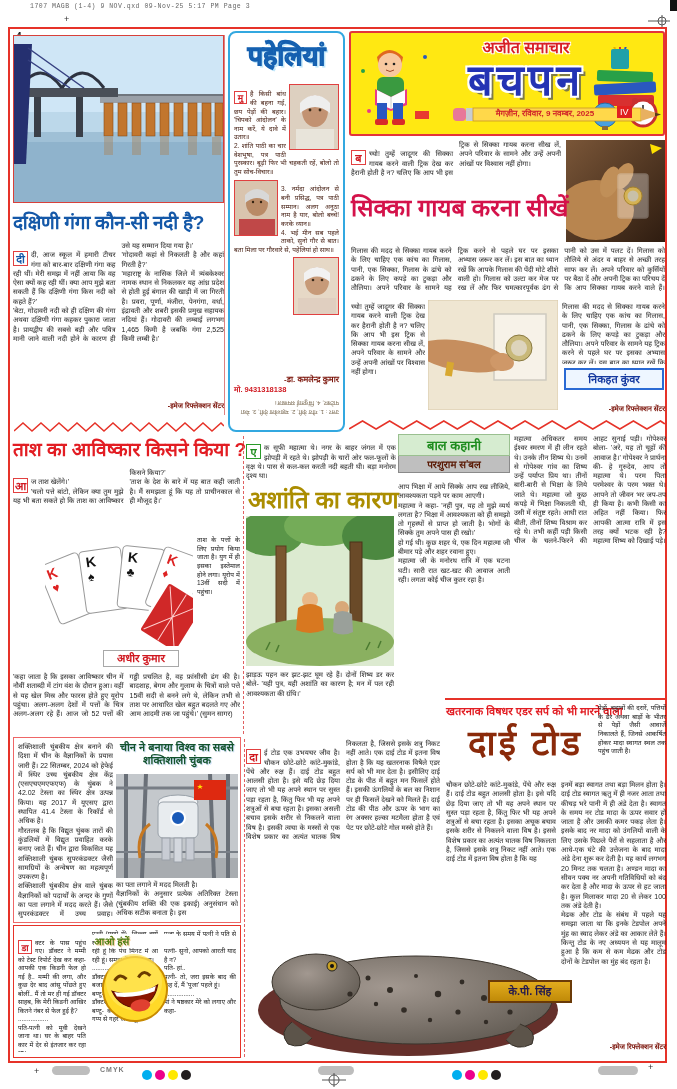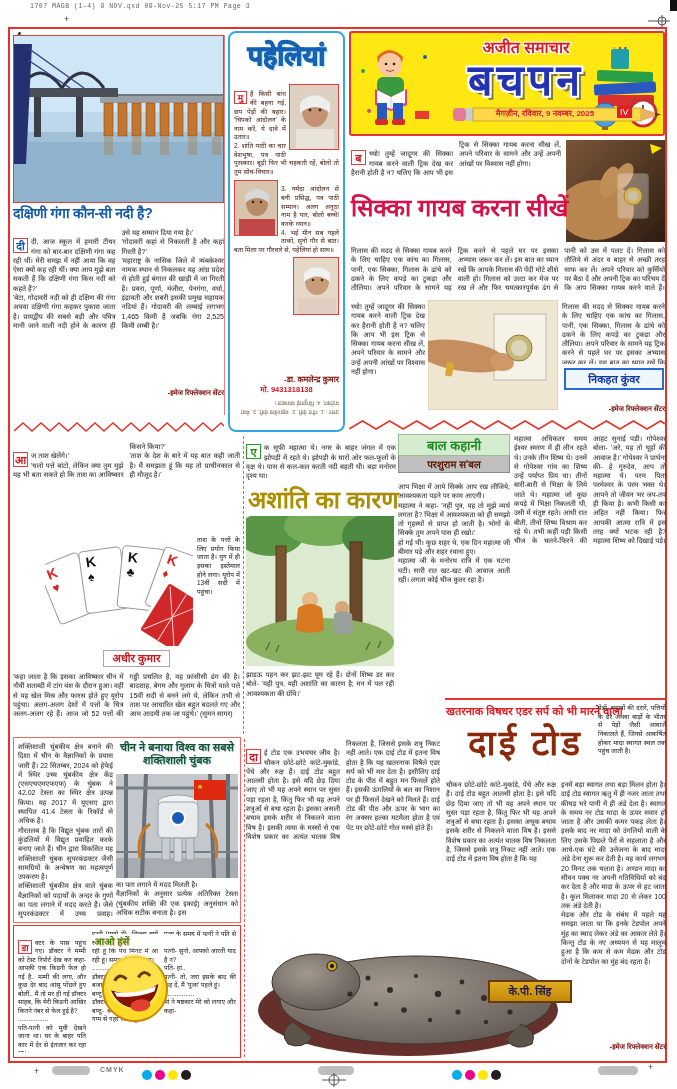--- a/index.html
+++ b/index.html
@@ -70,21 +70,21 @@
     <g>
       <rect x="0" y="52" width="104" height="9" fill="#4a4f58"></rect>
       <path d="M6 52 q20 -30 42 0 M48 52 q20 -30 42 0" fill="none" stroke="#2e3340" stroke-width="3"></path>
       <rect x="20" y="61" width="7" height="40" fill="#3a3f48"></rect>
         <rect x="62" y="61" width="7" height="40" fill="#3a3f48"></rect>
       <polygon points="0,8 18,8 12,128 0,128" fill="#253070"></polygon>
       <line x1="14" y1="12" x2="70" y2="52" stroke="#364080" stroke-width="1.5"></line>
       <line x1="14" y1="24" x2="56" y2="52" stroke="#364080" stroke-width="1.5"></line>
     </g>
   </svg>
-  <div class="headline-blue nowrap" style="font-size:14px;">दक्षिणी गंगा कौन-सी नदी है?</div>
+  <div class="headline-blue nowrap" style="font-size:19px;padding-top:6px">दक्षिणी गंगा कौन-सी नदी है?</div>
   <div class="bt c2" style="margin-top:6px;height:158px">
     <span class="dc" style="color:#1458a8">दी</span><span>दी, आज स्कूल में हमारी टीचर गंगा को बार-बार दक्षिणी गंगा कह रही थीं। मेरी समझ में नहीं आया कि वह ऐसा क्यों कह रही थीं। क्या आप मुझे बता सकती हैं कि दक्षिणी गंगा किस नदी को कहते हैं?'
 'बेटा, गोदावरी नदी को ही दक्षिण की गंगा अथवा दक्षिणी गंगा कहकर पुकारा जाता है। प्रायद्वीप की सबसे बड़ी और पवित्र मानी जाने वाली नदी होने के कारण ही उसे यह सम्मान दिया गया है।'
 'गोदावरी कहां से निकलती है और कहां गिरती है?'
 'महाराष्ट्र के नासिक जिले में त्र्यंबकेश्वर नामक स्थान से निकलकर यह आंध्र प्रदेश से होती हुई बंगाल की खाड़ी में जा गिरती है। प्रवरा, पूर्णा, मंजीरा, पेनगंगा, वर्धा, इंद्रावती और शबरी इसकी प्रमुख सहायक नदियां हैं। गोदावरी की लम्बाई लगभग 1,465 किमी है जबकि गंगा 2,525 किमी लम्बी है।'</span>
   </div>
   <div class="credit" style="margin-top:2px">-इमेज रिफ्लेक्शन सेंटर</div>
 </section>
 <div class="abs" style="left:224px;top:35px;width:1px;height:380px;background:#e08080"></div>
 <svg class="abs zz" style="left:14px;top:422px" width="210" height="10" viewBox="0 0 210 10" preserveAspectRatio="none">
@@ -117,21 +117,21 @@
     <svg width="46" height="58" style="float:right;margin:3px 0 2px 3px;border:1.5px solid #e04040">
       <rect width="46" height="58" fill="#e6d8c6"></rect>
         <ellipse cx="23" cy="23" rx="12" ry="14" fill="#c79a78"></ellipse>
       <path d="M10 15 Q23 3 36 15 L36 24 Q23 13 10 24 Z" fill="#f2f2f2"></path>
       <circle cx="19" cy="22" r="1.3" fill="#3a2a1a"></circle>
         <circle cx="28" cy="22" r="1.3" fill="#3a2a1a"></circle>
       <rect x="4" y="40" width="38" height="18" fill="#e0cfc0"></rect>
     </svg>
   </div>
   <div style="text-align:right;font-size:8px;font-weight:bold;color:#7a1208">-डा. कमलेन्द्र कुमार</div>
-  <div style="text-align:center;font-size:7.5px;font-weight:bold;color:#d01820">मो. 9431318138</div>
+  <div style="text-align:left;font-size:7.5px;font-weight:bold;color:#d01820">मो. 9431318138</div>
   <div style="transform:rotate(180deg);font-size:6px;color:#7a6a52;margin-top:4px;line-height:1.5">उत्तर : 1. गौरा देवी, 2. महाश्वेता देवी, 3. मेधा पाटेकर, 4. सिंधुताई सपकाल।</div>
 </section>
 
 <header class="abs" style="left:349px;top:31px;width:316px;height:105px;background:#ffe812;border:2.5px solid #e4343a;border-radius:3px">
   <svg class="abs" style="left:4px;top:8px" width="82" height="90">
     <circle cx="14" cy="70" r="2" fill="#e83a8a"></circle>
       <circle cx="70" cy="16" r="2" fill="#2a58c0"></circle>
     <circle cx="8" cy="30" r="2" fill="#28a048"></circle>
       <rect x="60" y="70" width="14" height="8" fill="#e83a30"></rect>
     <path d="M22 16 Q34 2 48 16 L46 26 Q34 14 24 26 Z" fill="#e06820"></path>
@@ -212,20 +212,21 @@
   <div class="abs bt" style="left:0;top:162px;width:74px;height:108px">च्चो! तुम्हें जादूगर की सिक्का गायब करने वाली ट्रिक देख कर हैरानी होती है न? चलिए कि आप भी इस ट्रिक से सिक्का गायब करना सीख लें, अपने परिवार के सामने और उन्हें अपनी आंखों पर विश्वास नहीं होगा।</div>
   <div class="abs bt" style="left:211px;top:162px;width:103px;height:62px">गिलास की मदद से सिक्का गायब करने के लिए चाहिए एक कांच का गिलास, पानी, एक सिक्का, गिलास के ढांचे को ढकने के लिए कपड़े का टुकड़ा और तौलिया। अपने परिवार के सामने यह ट्रिक करने से पहले घर पर इसका अभ्यास जरूर कर लें। इस बात का ध्यान रखें कि आपके गिलास की पेंदी मोटे शीशे वाली हो। गिलास को उल्टा कर मेज पर रख लें और फिर चमत्कारपूर्वक ढंग से पानी को उस में पलट दें। गिलास को तौलिये से अंदर व बाहर से अच्छी तरह साफ कर लें। अपने परिवार को कुर्सियों पर बैठा दें और अपनी ट्रिक का परिचय दें कि आप सिक्का गायब करने वाले हैं। एक छोटे से कपड़े को हटाते ही दर्शक देखेंगे कि सिक्का 'गायब' हो चुका है। दर्शक हैरान रह जाएंगे कि आखिर सिक्का कहां चला गया। यही तो जादू की असली कला है। थोड़े अभ्यास से आप भी यह कमाल कर दिखाएंगे।</div>
   <div class="abs" style="left:213px;top:228px;width:100px;height:22px;border:2px solid #2a6ad4;background:#eef6ff;color:#15399f;font-weight:bold;font-size:11px;text-align:center;line-height:19px">निकहत कुंवर</div>
   <div class="abs credit" style="left:209px;top:264px;width:105px">-इमेज रिफ्लेक्शन सेंटर</div>
 </section>
 <svg class="abs zz" style="left:349px;top:420px" width="316" height="10" viewBox="0 0 210 10" preserveAspectRatio="none">
   <path d="M0 9 L9 1 L18 9 L27 1 L36 9 L45 1 L54 9 L63 1 L72 9 L81 1 L90 9 L99 1 L108 9 L117 1 L126 9 L135 1 L144 9 L153 1 L162 9 L171 1 L180 9 L189 1 L198 9 L207 1 L210 4" fill="none" stroke="#e63329" stroke-width="1.5"></path>
 </svg>
 
 <section class="abs" style="left:13px;top:436px;width:227px;height:296px">
+  <div class="nowrap" style="font-size:19px;font-weight:900;color:#e21d23;text-align:center">ताश का आविष्कार किसने किया ?</div>
   <div class="bt c2" style="margin-top:6px;height:66px">
     <span class="dc" style="color:#d01820">आ</span><span>ज ताश खेलेंगे।'
 'चलो पत्ते बांटो, लेकिन क्या तुम मुझे यह भी बता सकते हो कि ताश का आविष्कार किसने किया?'
 'ताश के देश के बारे में यह बात कही जाती है। मैं समझता हूं कि यह तो प्राचीनकाल से ही मौजूद है।'</span>
   </div>
   <svg class="abs" style="left:32px;top:100px" width="148" height="110">
     <g transform="rotate(-22 40 90)">
         <rect x="18" y="18" width="42" height="62" rx="4" fill="#fff" stroke="#999"></rect>
         <text x="24" y="34" font-size="14" font-weight="bold" fill="#d22">K</text>
         <text x="24" y="48" font-size="12" fill="#d22">♥</text>
@@ -244,21 +245,21 @@
         <rect x="94" y="18" width="42" height="62" rx="4" fill="#fff" stroke="#999"></rect>
         <text x="100" y="34" font-size="14" font-weight="bold" fill="#d22">K</text>
         <text x="100" y="48" font-size="12" fill="#d22">♦</text>
       </g>
     <g transform="rotate(32 120 104)">
         <rect x="92" y="52" width="44" height="58" rx="4" fill="#d02828" stroke="#fff" stroke-width="3"></rect>
         <path d="M96 56 l36 50 M132 56 l-36 50 M114 54 v54" stroke="#ffd0d0" stroke-width="1"></path>
       </g>
   </svg>
   <div class="abs bt" style="left:184px;top:100px;width:43px;height:110px;font-size:6.5px">ताश के पत्तों के लिए प्रयोग किया जाता है। युग में ही इसका इस्तेमाल होने लगा। यूरोप में 13वीं सदी में पहुंचा।</div>
-  <div class="abs" style="left:90px;top:214px;width:67px;height:17px;border:1px solid #a8a8a8;background:#fff;color:#d01820;font-weight:bold;font-size:11px;text-align:center;line-height:15px">अधीर कुमार</div>
+  <div class="abs" style="left:90px;top:214px;width:76px;height:17px;border:1px solid #a8a8a8;background:#fff;color:#d01820;font-weight:bold;font-size:11px;text-align:center;line-height:15px">अधीर कुमार</div>
   <div class="abs bt c2" style="left:0;top:236px;width:227px;height:58px">'कहा जाता है कि इसका आविष्कार चीन में नौवीं शताब्दी में टांग वंश के दौरान हुआ। वहीं से यह खेल मिस्र और फारस होते हुए यूरोप पहुंचा। अलग-अलग देशों में पत्तों के चित्र अलग-अलग रहे हैं। आज जो 52 पत्तों की गड्डी प्रचलित है, वह फ्रांसीसी ढंग की है। बादशाह, बेगम और गुलाम के चित्रों वाले पत्ते 15वीं सदी से बनने लगे थे, लेकिन तभी से ताश पर आधारित खेल बहुत बदलते गए और आम आदमी तक जा पहुंचे।' (सुमन सागर)</div>
 </section>
 <div class="abs dashv" style="left:243px;top:436px;height:298px"></div>
 
 <section class="abs" style="left:246px;top:432px;width:420px;height:304px">
   <div class="bt" style="position:absolute;left:0;top:2px;width:150px;height:46px">
     <span class="dc" style="color:#1e8c1e;border-color:#2a9a2a">ए</span><span>क सूफी महात्मा थे। नगर के बाहर जंगल में एक झोपड़ी में रहते थे। झोपड़ी के चारों ओर फल-फूलों के वृक्ष थे। पास से कल-कल करती नदी बहती थी। बड़ा मनोरम दृश्य था।</span>
   </div>
   <div class="abs nowrap" style="left:2px;top:50px;width:206px;font-size:24px;font-weight:900;color:#ab8d00">अशांति का कारण</div>
   <div class="abs" style="left:152px;top:2px;width:112px">

